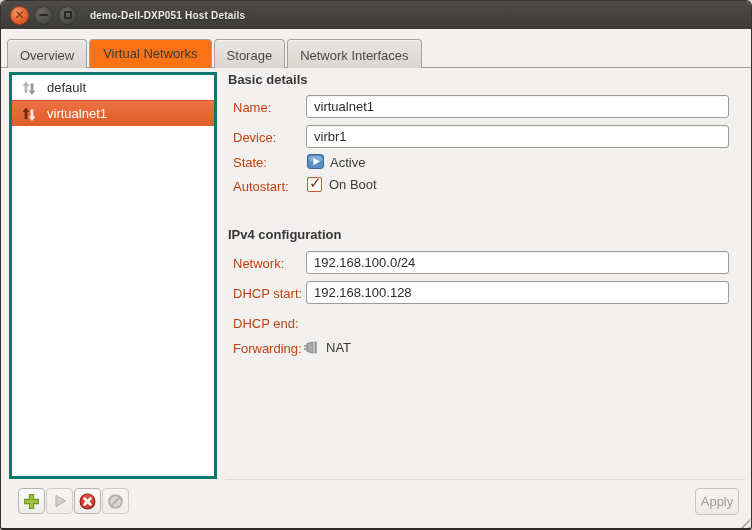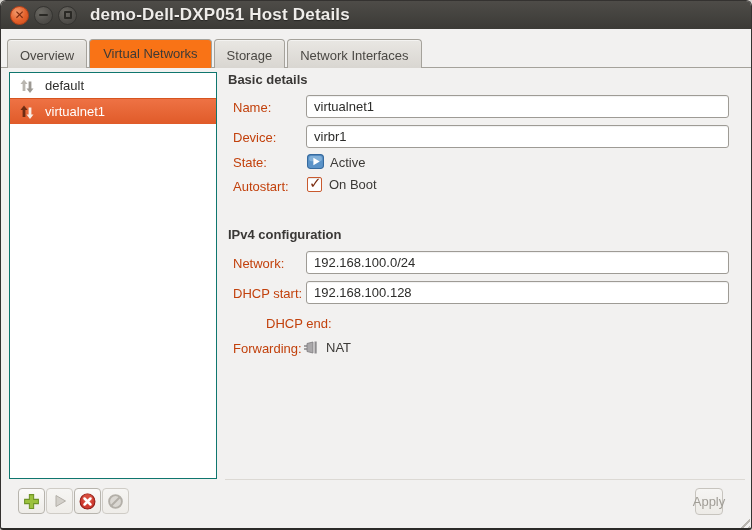--- a/index.html
+++ b/index.html
@@ -29,21 +29,21 @@
     border:1px solid #b8431a;color:#7e2c10;font-size:12px;font-weight:bold;line-height:1;
   }
   .winbtn.plain{
     background:radial-gradient(circle at 35% 30%,#6b6963,#504e4a 60%,#434典140);
     background:radial-gradient(circle at 35% 30%,#6b6963,#504e4a 60%,#454440);
     border:1px solid #353431;color:#26251f;font-weight:bold;
   }
   .winbtn.plain .minus{display:block;width:9px;height:2px;background:#2a2925;border-radius:1px;}
   .winbtn.plain .square{display:block;width:8px;height:8px;border:2px solid #2a2925;border-radius:1px;}
   .titlebar .title{
-    margin-left:13px;font-weight:bold;font-size:17px;color:#efedea;
+    margin-left:13px;font-weight:bold;font-size:10px;color:#efedea;
     text-shadow:0 1px 1px rgba(0,0,0,.4);letter-spacing:.2px;
   }
   
   .tabbar{
     position:absolute;left:6px;top:36px;height:31px;display:flex;align-items:flex-end;
     z-index:3;
   }
   .tab{
     position:relative;margin-right:2px;padding:8px 12px 5px 12px;
     background:linear-gradient(#e9e7e3,#d9d6d1);
@@ -52,21 +52,21 @@
     box-shadow:inset 0 1px 0 rgba(255,255,255,.5);
   }
   .tab.active{
     background:#f97316;padding:6px 13px 7px 13px;z-index:4;
     box-shadow:none;color:#3c3a37;
   }
   .pageline{position:absolute;left:0;top:66px;right:0;height:1px;background:#a5a29b;z-index:2;}
   
   .netlist{
     position:absolute;left:8px;top:71px;width:208px;height:407px;
-    background:#ffffff;border:1px solid #0f766e;z-index:1;
+    background:#ffffff;border:3px solid #0f766e;z-index:1;
   }
   .netrow{
     height:25px;display:flex;align-items:center;padding-left:9px;
     color:#2f2f2d;cursor:default;
   }
   .netrow .nicon{width:16px;height:16px;margin-right:10px;flex:0 0 auto;}
   .netrow.selected{
     height:26px;color:#ffffff;
     background:linear-gradient(#ee7244,#e05b29);
     border-top:1px solid #d6541f;
@@ -95,21 +95,21 @@
   .toolbar{position:absolute;left:17px;top:487px;display:flex;gap:1px;}
   .tbtn{
     width:27px;height:26px;border-radius:4px;
     border:1px solid #b7b4ad;
     background:linear-gradient(#fbfaf9,#eeecе8);
     background:linear-gradient(#fbfaf9,#eeece8);
     display:flex;align-items:center;justify-content:center;cursor:default;
   }
   .tbtn.disabled{border-color:#cfccc6;background:linear-gradient(#f6f5f3,#efede9);}
   .applybtn{
-    position:absolute;left:694px;top:487px;width:28px;height:27px;
+    position:absolute;left:694px;top:487px;width:44px;height:27px;
     border:1px solid #c7c4be;border-radius:4px;
     background:linear-gradient(#f6f5f3,#edebe7);
     font:13px "Liberation Sans","DejaVu Sans",sans-serif;color:#a09d96;
     display:flex;align-items:center;justify-content:center;cursor:default;
   }
   .grip{
     position:absolute;right:1px;bottom:0;width:13px;height:13px;
     background:repeating-linear-gradient(135deg,transparent 0 3px,#b9b6b0 3px 4.5px);
     clip-path:polygon(100% 0,100% 100%,0 100%);
   }
@@ -194,21 +194,21 @@
   </div>
 
   <div class="heading" style="left:227px;top:226px;">IPv4 configuration</div>
 
   <div class="flabel" style="left:232px;top:255px;">Network:</div>
   <input class="field" style="top: 250px;" value="192.168.100.0/24">
 
   <div class="flabel" style="left:232px;top:285px;">DHCP start:</div>
   <input class="field" style="top: 280px;" value="192.168.100.128">
 
-  <div class="flabel" style="left:232px;top:315px;margin-left:33px;">DHCP end:</div>
+  <div class="flabel" style="left:232px;top:315px;">DHCP end:</div>
 
   <div class="flabel" style="left:232px;top:340px;">Forwarding:</div>
   <div class="inlineval" style="left:303px;top:338px;">
     <svg class="vicon" width="16" height="16" viewBox="0 0 16 16">
       <rect x="0" y="6.2" width="3" height="1.6" fill="#8f8d8f"></rect>
       <rect x="0" y="9.2" width="3" height="1.6" fill="#8f8d8f"></rect>
       <polygon points="3,4.5 9,3 9,14 3,12.5" fill="#aaa8aa" stroke="#7d7b7d" stroke-width="0.8"></polygon>
       <rect x="10.5" y="2.5" width="2.2" height="12" fill="#8f8d8f"></rect>
     </svg>
     <span>NAT</span>

